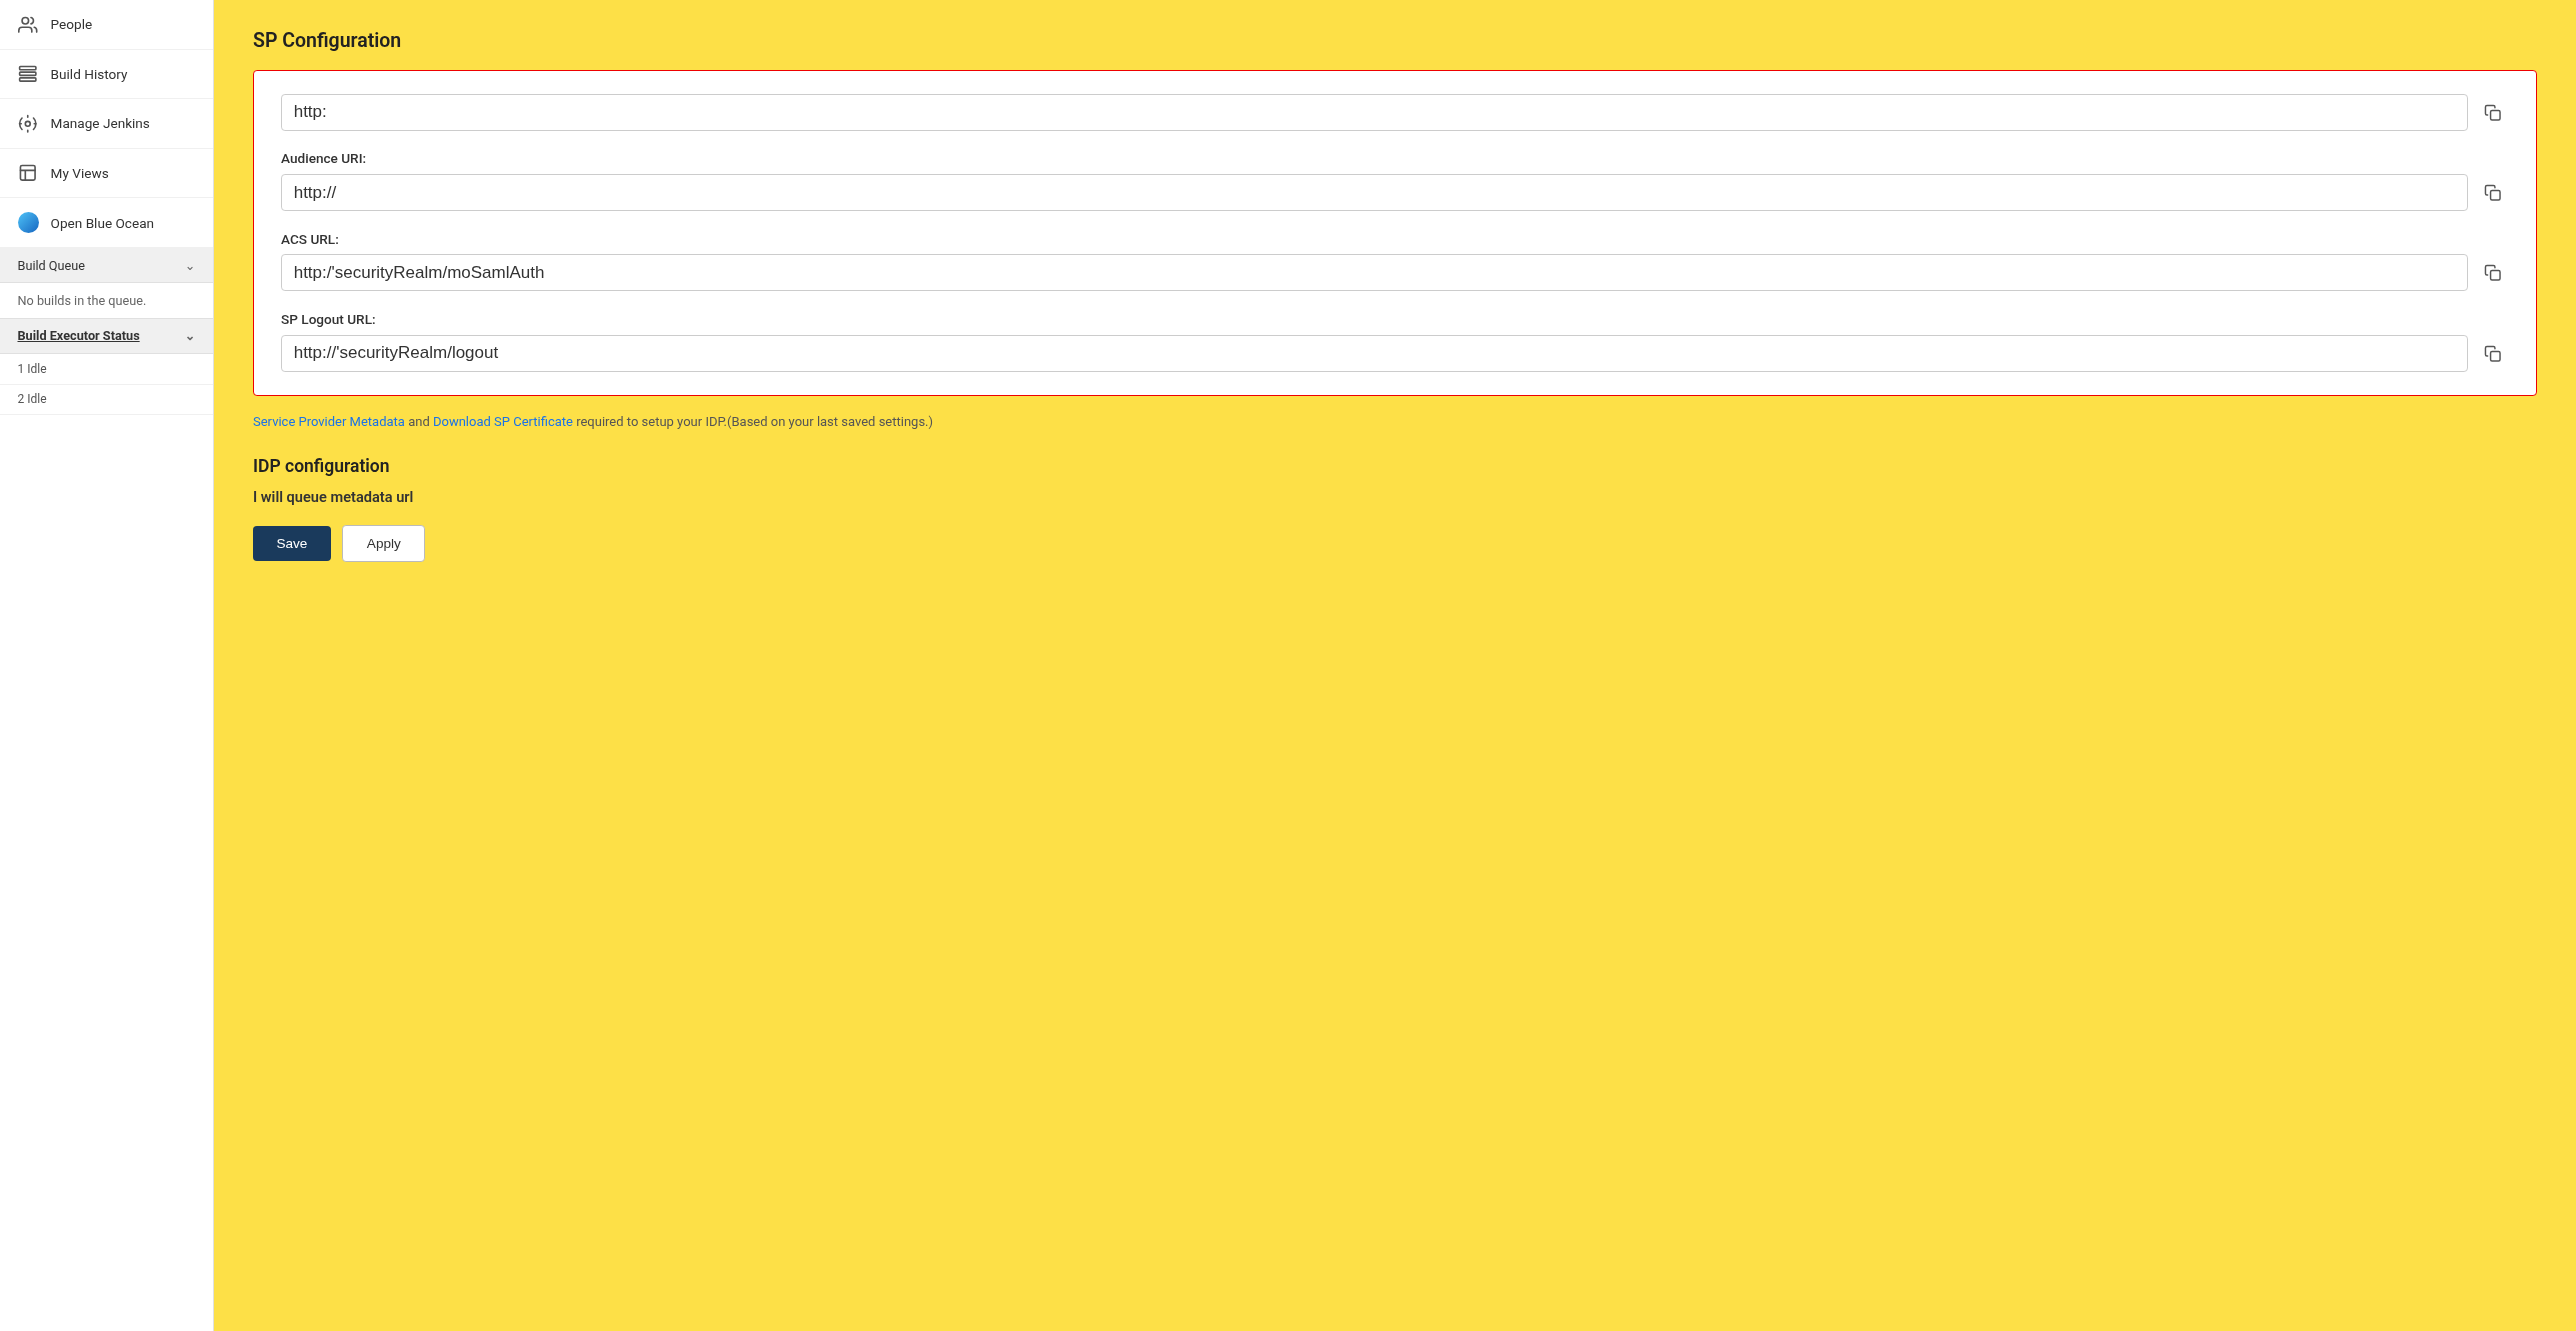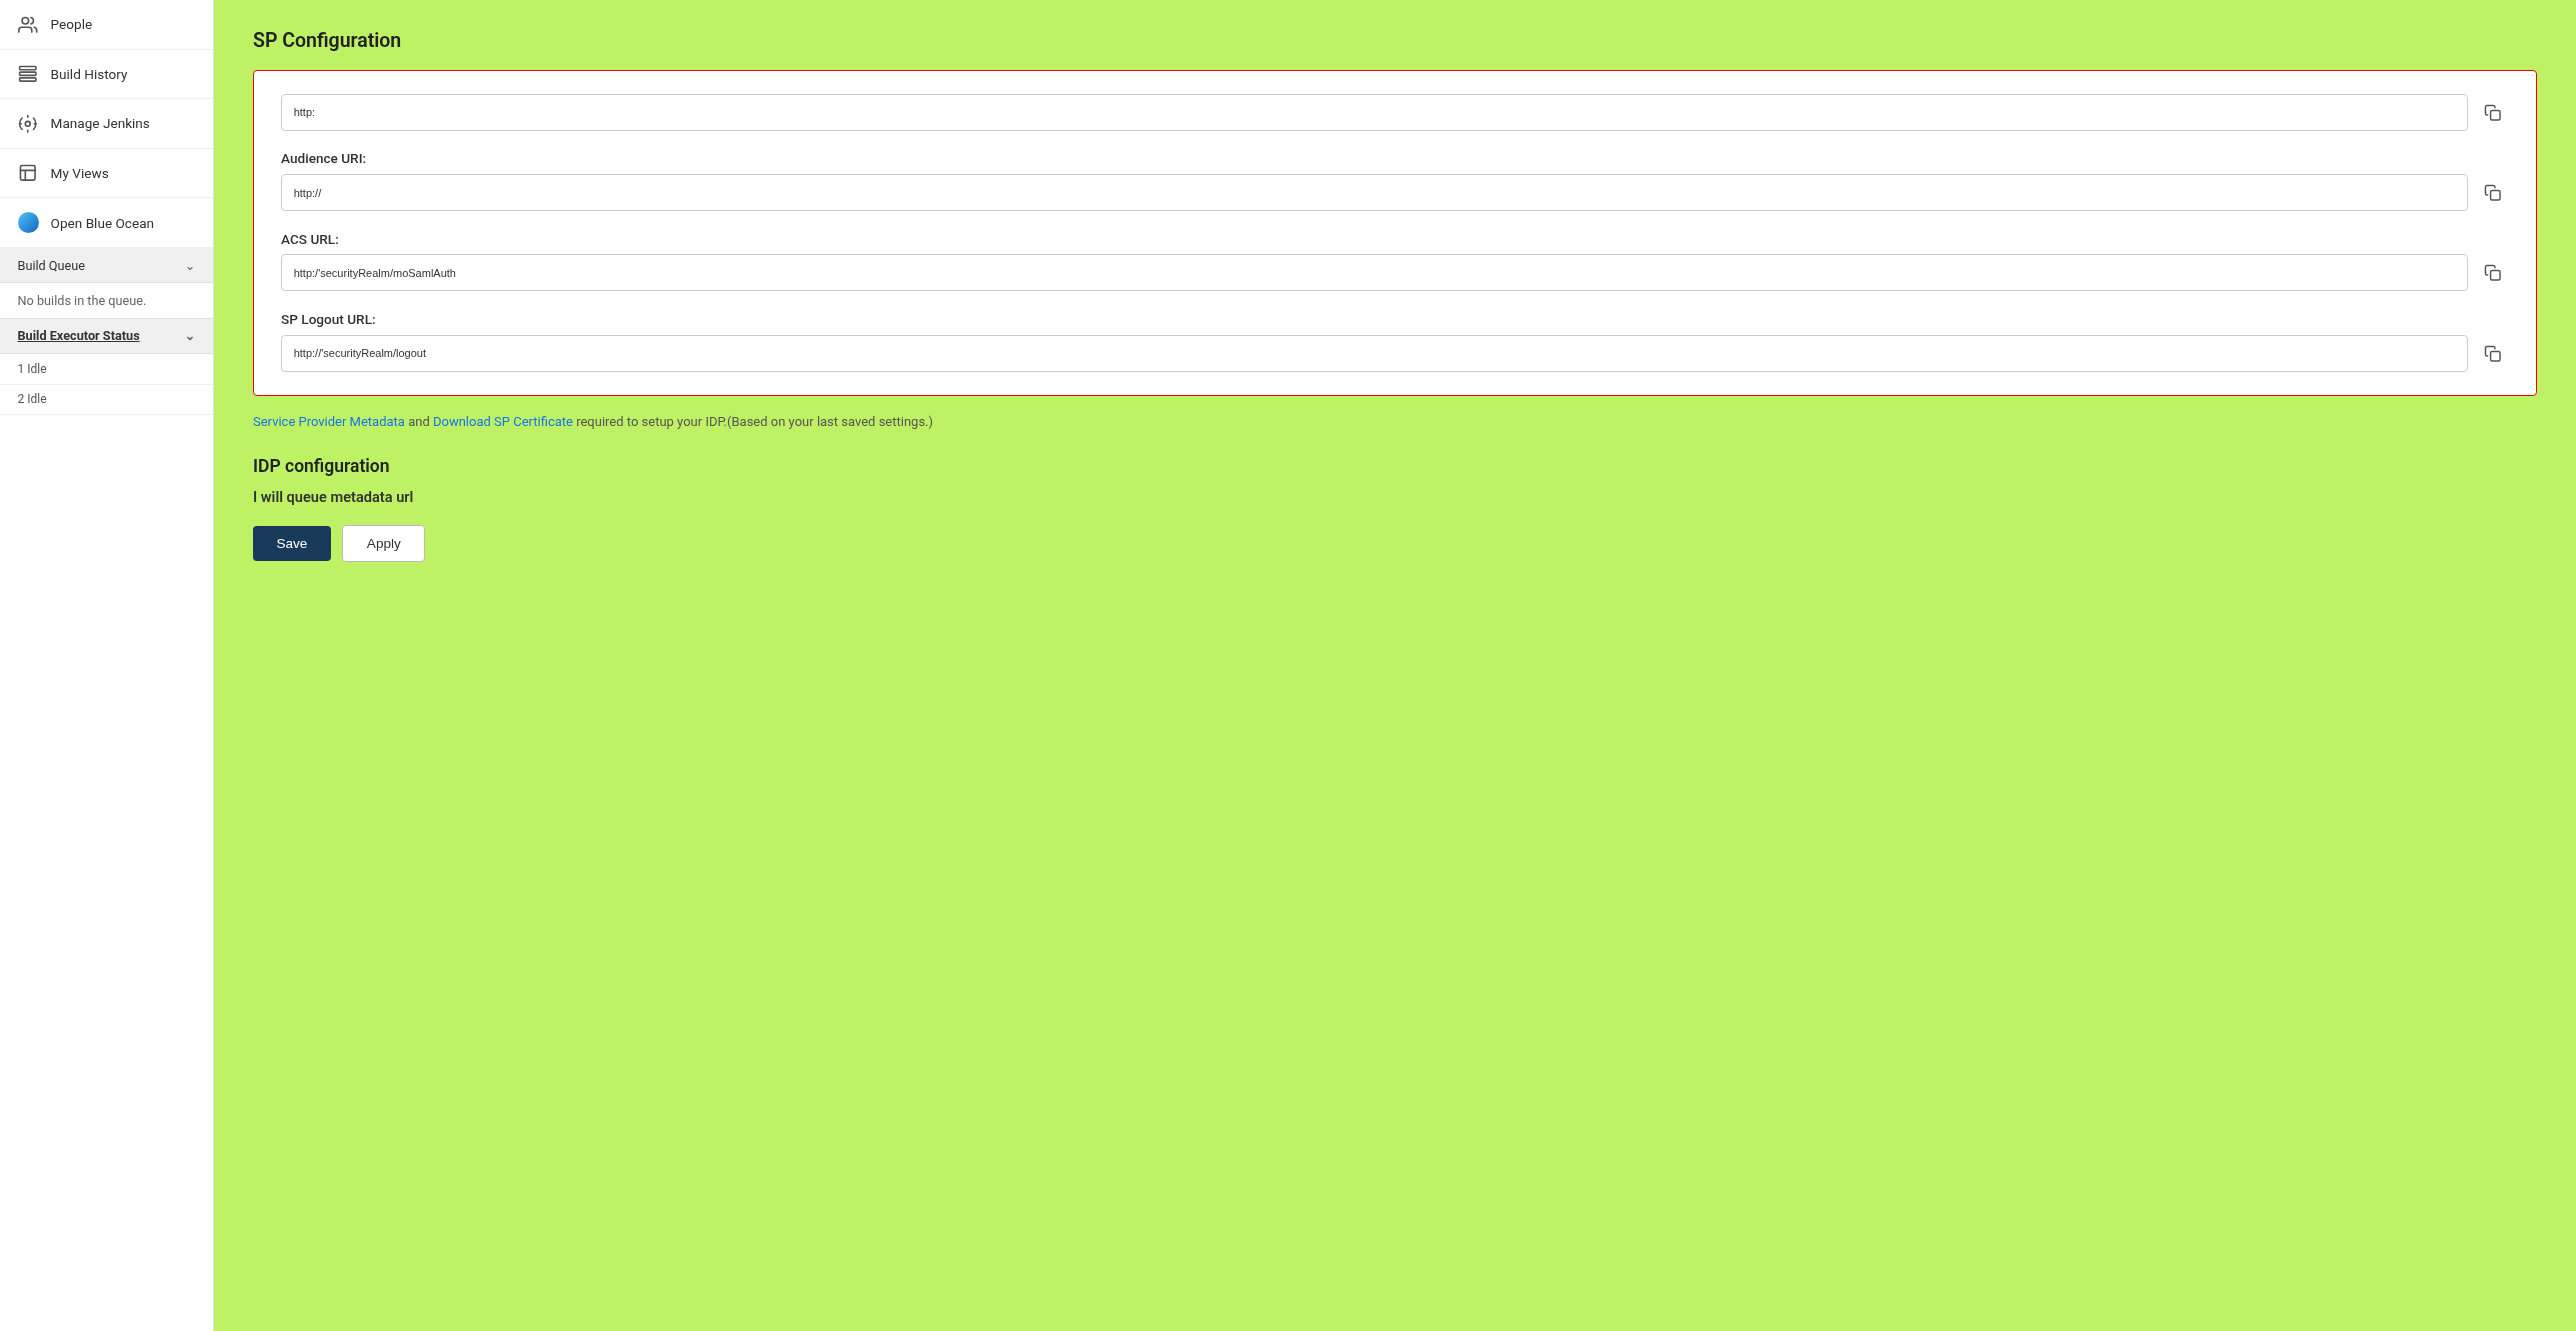--- a/index.html
+++ b/index.html
@@ -88,21 +88,21 @@
       padding: 7.8px 17.5px;
       font-size: 12px;
       color: #555;
       border-bottom: 1px solid #f0f0f0;
     }
 
     
     .main {
       flex: 1;
       overflow-y: auto;
-      background: #bef264;
+      background: #fde047;
       padding: 29px 39px;
     }
 
     .sp-config-section {
       margin-bottom: 19.5px;
     }
 
     .section-title {
       font-size: 19.5px;
       font-weight: 600;
@@ -152,21 +152,21 @@
       align-items: center;
       gap: 7.8px;
     }
 
     .field-input {
       flex: 1;
       height: 37px;
       border: 1px solid #ccc;
       border-radius: 3.9px;
       padding: 0 11.7px;
-      font-size: 11px;
+      font-size: 17px;
       color: #333;
       background: #fff;
       outline: none;
     }
 
     .copy-btn {
       width: 33px;
       height: 33px;
       display: flex;
       align-items: center;

